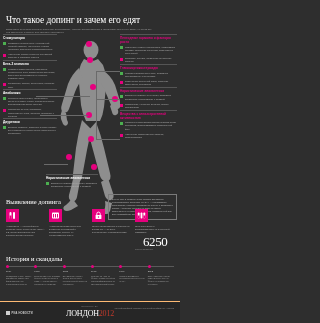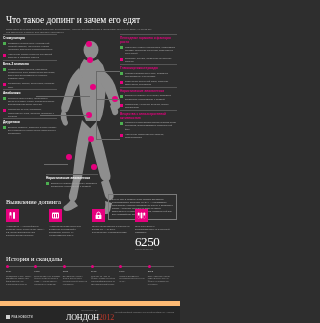--- a/index.html
+++ b/index.html
@@ -89,21 +89,21 @@
   .tile-icon {
     width:13px; height:13px; background:#e6007e;
     display:flex; align-items:center; justify-content:center;
     margin-bottom:2.5px;
   }
   .tile-icon svg { display:block; }
   .tile-txt { font-size:2.2px; line-height:3px; color:#b0b0b0; }
   .bignum {
     font-family:"Liberation Serif", serif;
     font-size:13px; line-height:13px; color:#ffffff;
-    letter-spacing:-0.4px; margin-top:1px;
+    letter-spacing:-0.4px; margin-top:1px;margin-left:8px;
   }
   .bignum-cap { font-size:2.1px; color:#8e8e8e; margin-top:0.5px; }
 
   
   .history { position:absolute; left:0; top:255px; width:180px; padding:0 6px; }
   .history-title {
     font-family:"Liberation Serif", serif;
     font-size:6.5px; color:#ffffff; margin-bottom:3.5px;
   }
   .tl-line { position:relative; height:1px; background:#5a5a5a; margin-bottom:0; }
@@ -112,21 +112,21 @@
   .tl-dot {
     position:absolute; left:0; top:-1.5px;
     width:3px; height:3px; border-radius:50%; background:#e6007e;
   }
   .tl-year { font-size:2.4px; color:#cccccc; margin-bottom:1.5px; }
   .tl-txt { font-size:2.1px; line-height:2.9px; color:#9e9e9e; }
 
   
   .footer {
     position:absolute; left:0; bottom:0; width:180px; height:22px;
-    background:#262626; border-top:5px solid #fdba74;
+    background:#262626; border-top:1px solid #fdba74;
   }
   .foot-brand {
     position:absolute; left:6px; top:9px;
     display:flex; align-items:center; gap:1.5px;
   }
   .foot-sq { width:4px; height:4px; background:#cfcfcf; }
   .foot-brand-txt { font-size:2.6px; color:#cfcfcf; font-weight:bold; letter-spacing:0.2px; }
   .foot-center { position:absolute; left:62px; top:3px; text-align:center; width:56px; }
   .foot-kicker { font-size:2px; color:#8a8a8a; letter-spacing:0.5px; }
   .foot-logo {

